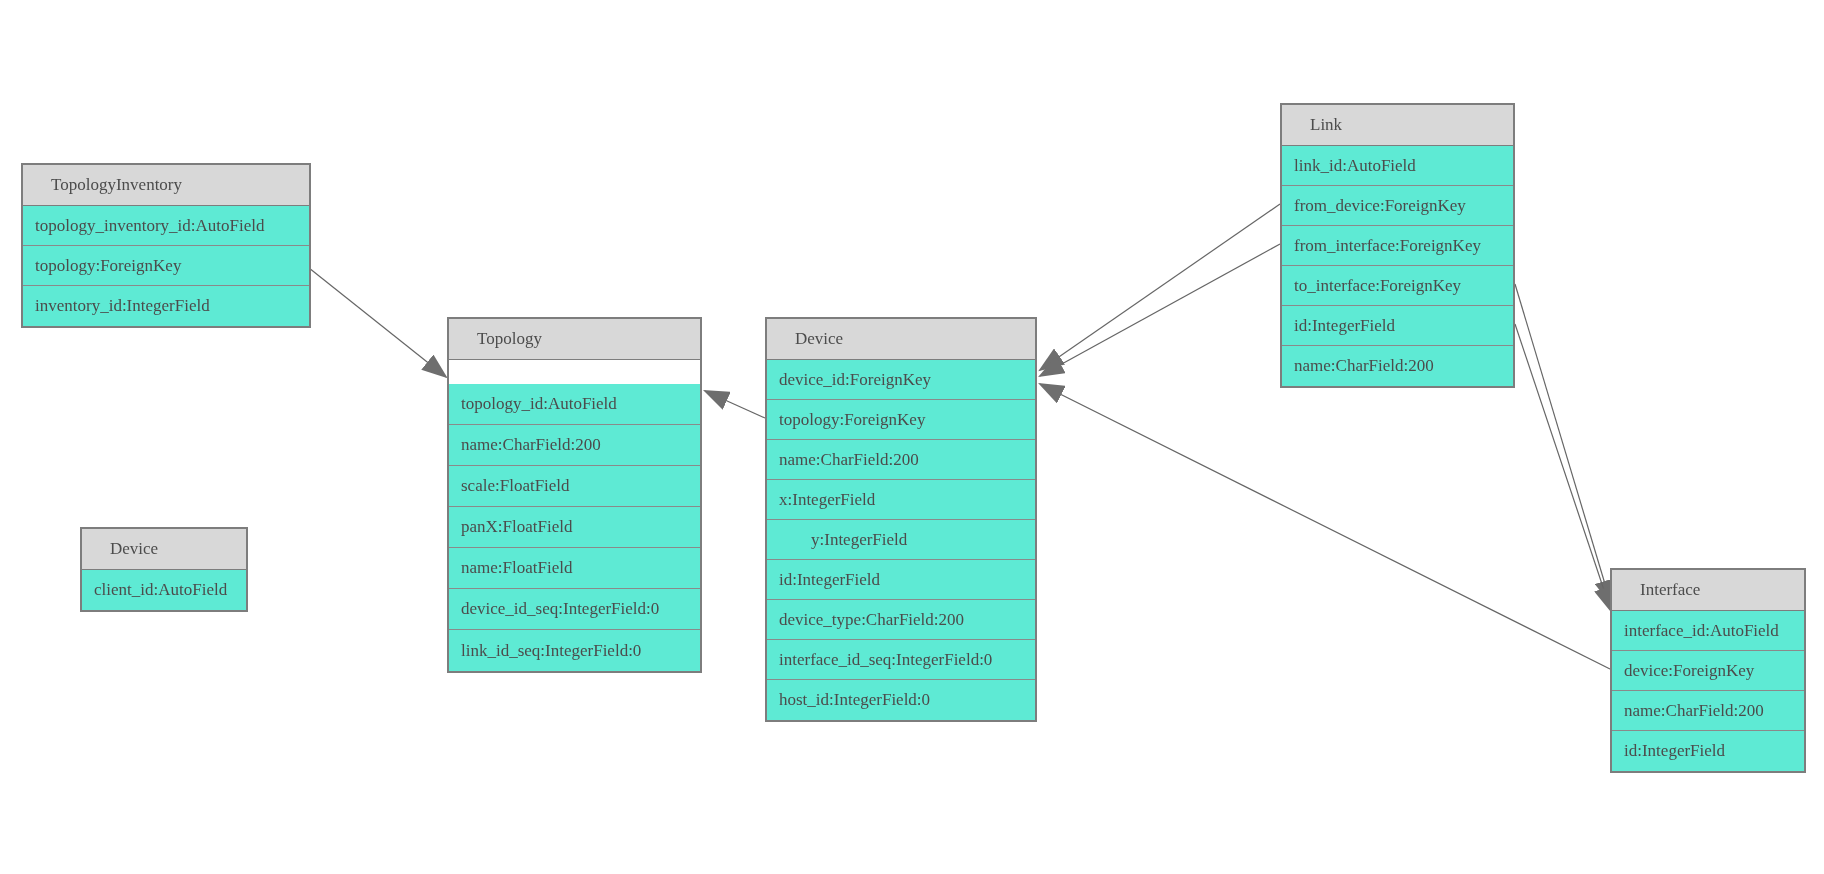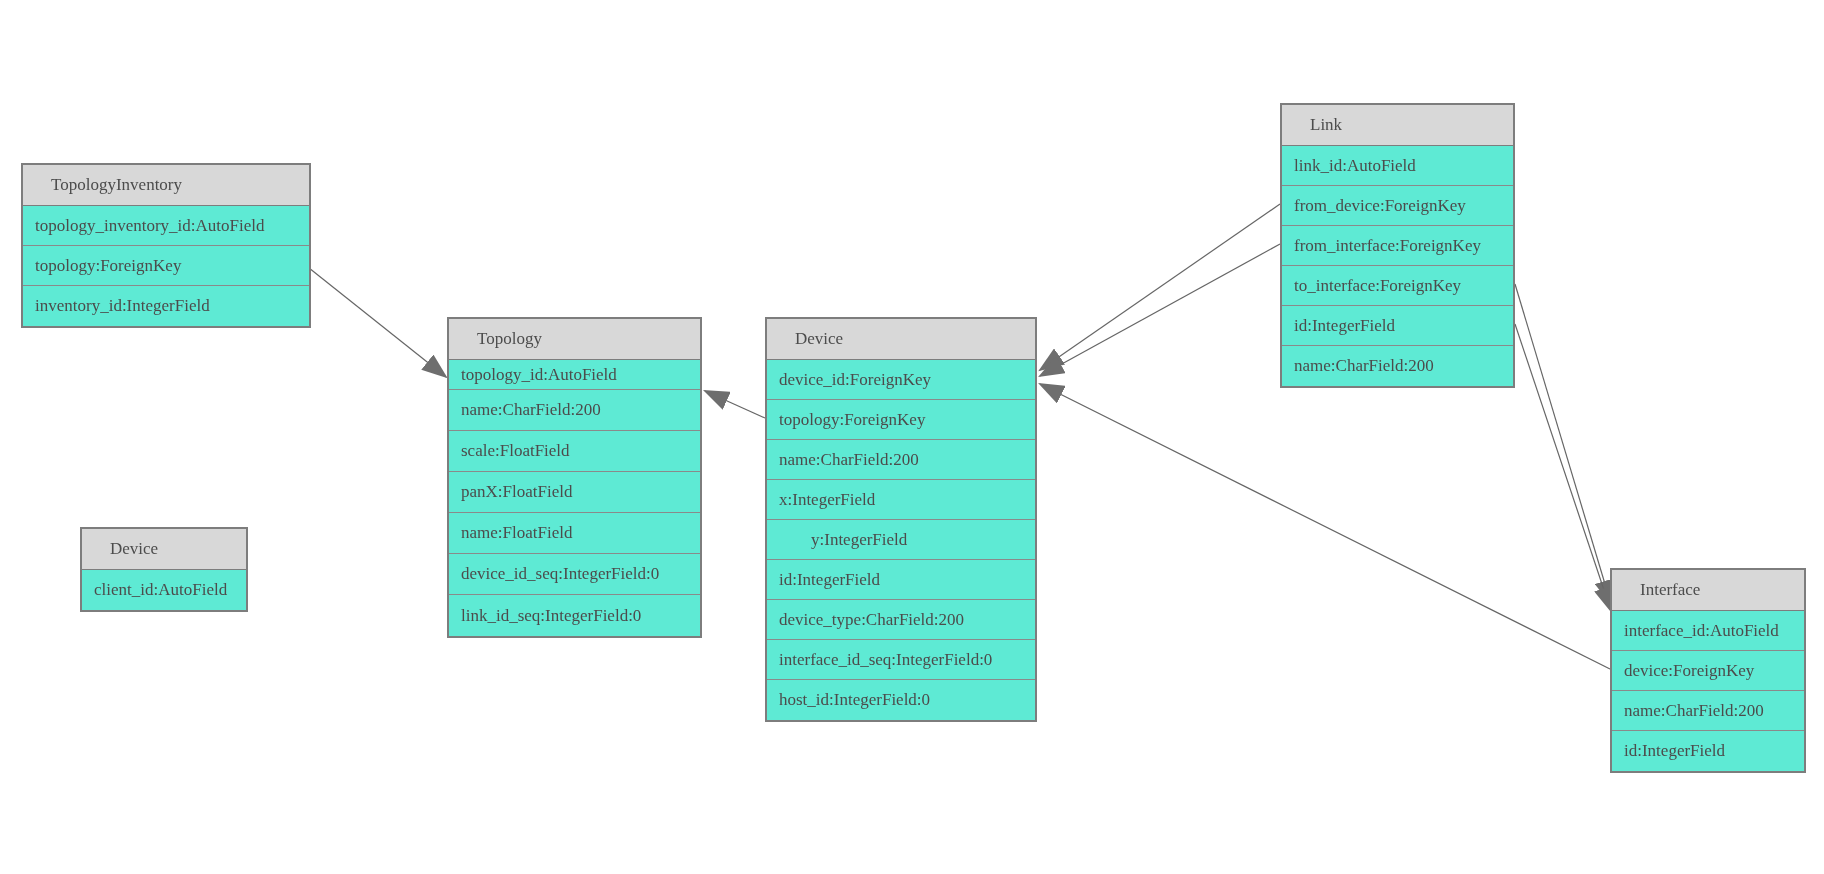--- a/index.html
+++ b/index.html
@@ -86,21 +86,21 @@
   </svg>
   <div id="entities">
       <div class="entity" style="left: 21px; top: 163px; width: 290px;">
         <div class="entity-header">TopologyInventory</div>
         <div class="entity-row" style="height: 40px;">topology_inventory_id:AutoField</div>
         <div class="entity-row" style="height: 40px;">topology:ForeignKey</div>
         <div class="entity-row" style="height: 40px;">inventory_id:IntegerField</div>
       </div>
       <div class="entity" style="left: 447px; top: 317px; width: 255px;">
         <div class="entity-header">Topology</div>
-        <div class="entity-row" style="height: 30px;">topology_id:AutoField</div>
+        <div class="entity-row" style="height: 41px; margin-top: 24px;">topology_id:AutoField</div>
         <div class="entity-row" style="height: 41px;">name:CharField:200</div>
         <div class="entity-row" style="height: 41px;">scale:FloatField</div>
         <div class="entity-row" style="height: 41px;">panX:FloatField</div>
         <div class="entity-row" style="height: 41px;">name:FloatField</div>
         <div class="entity-row" style="height: 41px;">device_id_seq:IntegerField:0</div>
         <div class="entity-row" style="height: 41px;">link_id_seq:IntegerField:0</div>
       </div>
       <div class="entity" style="left: 80px; top: 527px; width: 168px;">
         <div class="entity-header">Device</div>
         <div class="entity-row" style="height: 40px;">client_id:AutoField</div>

